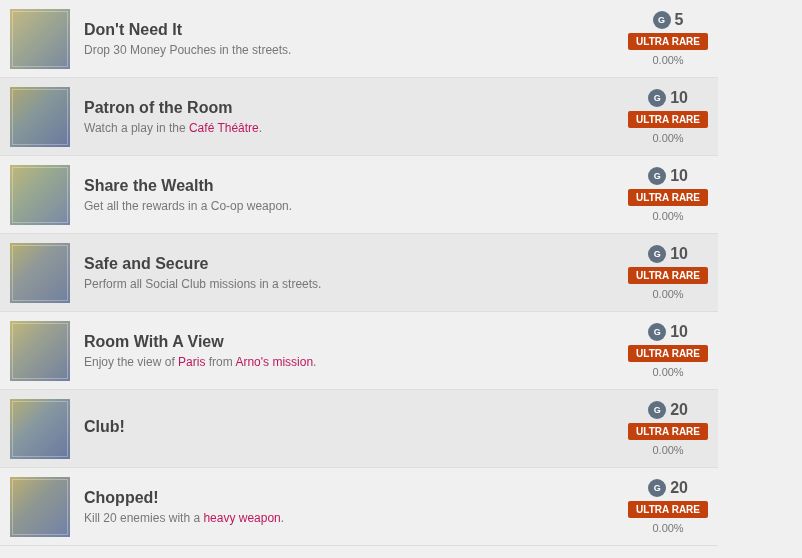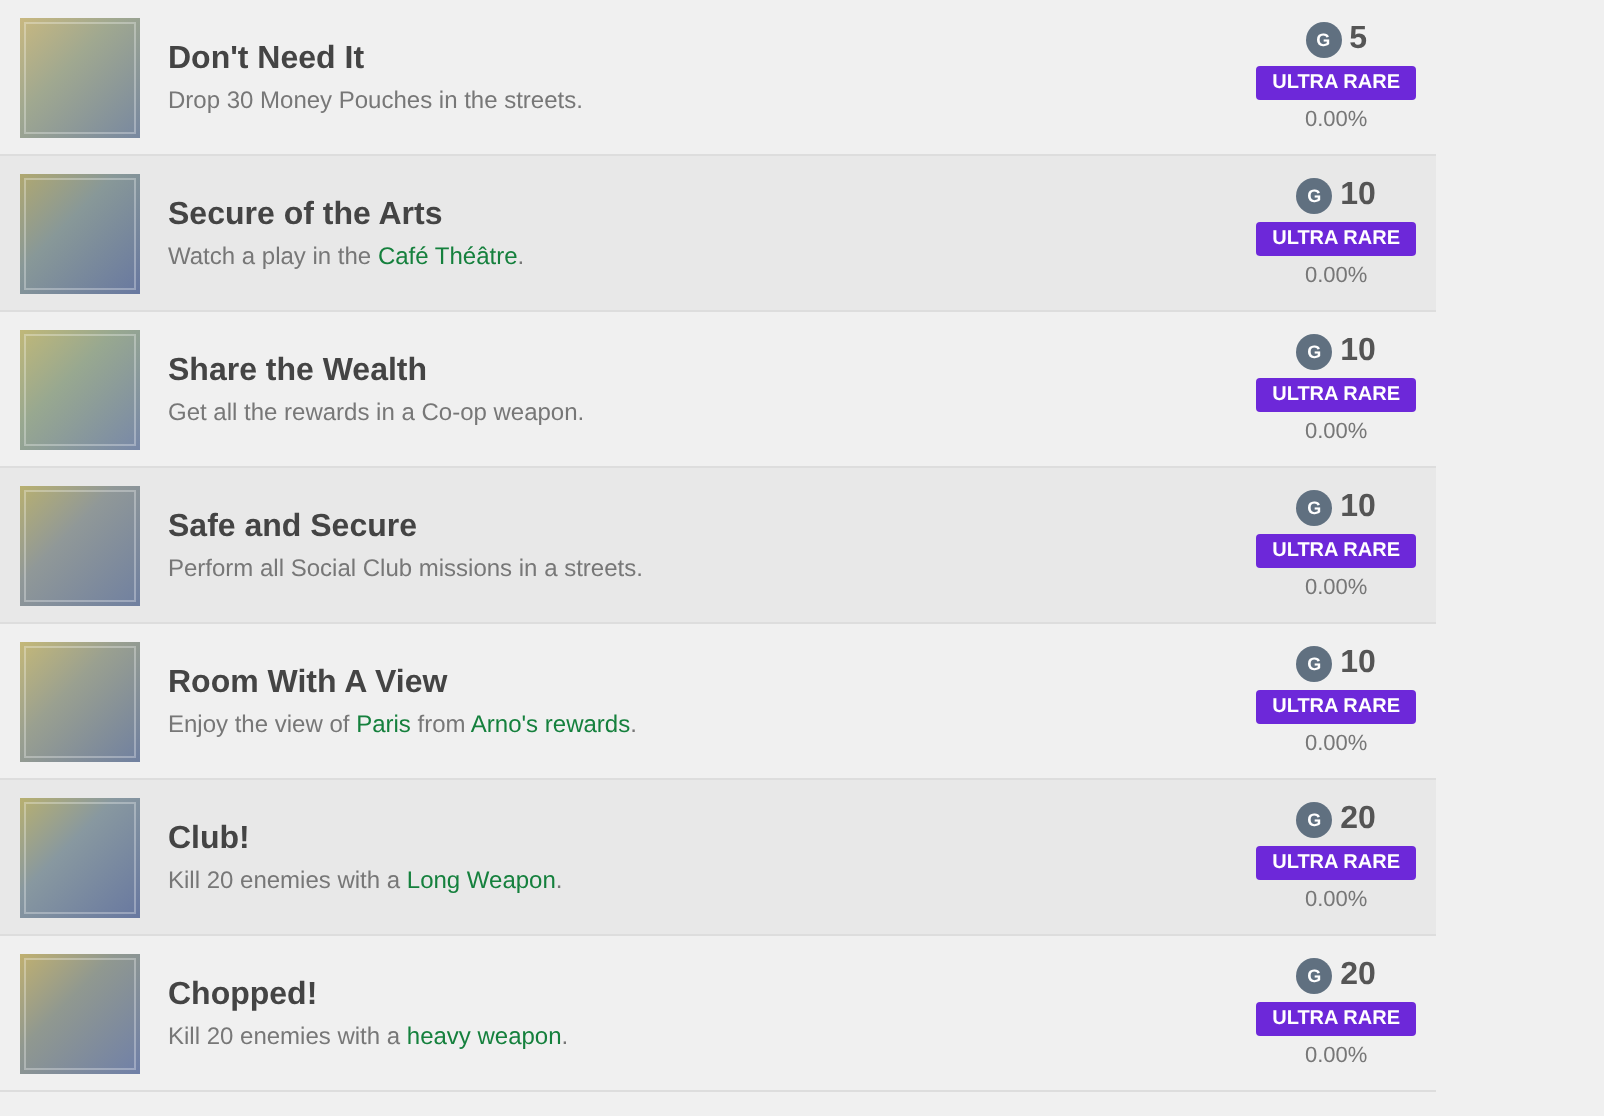--- a/index.html
+++ b/index.html
@@ -69,21 +69,21 @@
       margin-bottom: 4px;
     }
 
     .achievement-desc {
       font-size: 12px;
       color: #777;
     }
 
     .achievement-desc a,
     .achievement-desc .highlight {
-      color: #15803d;
+      color: #be185d;
       text-decoration: none;
     }
 
     .achievement-right {
       display: flex;
       flex-direction: column;
       align-items: center;
       gap: 4px;
       flex-shrink: 0;
       margin-left: 10px;
@@ -108,21 +108,21 @@
       font-weight: bold;
     }
 
     .points-value {
       font-size: 16px;
       font-weight: bold;
       color: #555;
     }
 
     .rarity-badge {
-      background: #6d28d9;
+      background: #c2410c;
       color: white;
       font-size: 10px;
       font-weight: bold;
       padding: 3px 8px;
       border-radius: 2px;
       text-align: center;
       min-width: 75px;
     }
 
     .rarity-percent {
@@ -150,21 +150,21 @@
       </div>
       <div class="rarity-badge">ULTRA RARE</div>
       <div class="rarity-percent">0.00%</div>
     </div>
   </div>
     <div class="achievement-item">
     <div class="achievement-thumbnail">
       <div class="thumbnail-inner" style="background: linear-gradient(135deg, #b0a870 0%, #889898 40%, #6878a0 100%)"></div>
     </div>
     <div class="achievement-info">
-      <div class="achievement-title">Secure of the Arts</div>
+      <div class="achievement-title">Patron of the Room</div>
       <div class="achievement-desc">Watch a play in the <span class="highlight">Café Théâtre</span>.</div>
     </div>
     <div class="achievement-right">
       <div class="points-badge">
         <div class="g-icon">G</div>
         <span class="points-value">10</span>
       </div>
       <div class="rarity-badge">ULTRA RARE</div>
       <div class="rarity-percent">0.00%</div>
     </div>
@@ -202,38 +202,37 @@
       <div class="rarity-badge">ULTRA RARE</div>
       <div class="rarity-percent">0.00%</div>
     </div>
   </div>
     <div class="achievement-item">
     <div class="achievement-thumbnail">
       <div class="thumbnail-inner" style="background: linear-gradient(135deg, #c4b878 0%, #9aa090 40%, #7080a0 100%)"></div>
     </div>
     <div class="achievement-info">
       <div class="achievement-title">Room With A View</div>
-      <div class="achievement-desc">Enjoy the view of <span class="highlight">Paris</span> from <span class="highlight">Arno's rewards</span>.</div>
+      <div class="achievement-desc">Enjoy the view of <span class="highlight">Paris</span> from <span class="highlight">Arno's mission</span>.</div>
     </div>
     <div class="achievement-right">
       <div class="points-badge">
         <div class="g-icon">G</div>
         <span class="points-value">10</span>
       </div>
       <div class="rarity-badge">ULTRA RARE</div>
       <div class="rarity-percent">0.00%</div>
     </div>
   </div>
     <div class="achievement-item">
     <div class="achievement-thumbnail">
       <div class="thumbnail-inner" style="background: linear-gradient(135deg, #b8b070 0%, #8898a0 40%, #6878a0 100%)"></div>
     </div>
     <div class="achievement-info">
       <div class="achievement-title">Club!</div>
-      <div class="achievement-desc">Kill 20 enemies with a <span class="highlight">Long Weapon</span>.</div>
     </div>
     <div class="achievement-right">
       <div class="points-badge">
         <div class="g-icon">G</div>
         <span class="points-value">20</span>
       </div>
       <div class="rarity-badge">ULTRA RARE</div>
       <div class="rarity-percent">0.00%</div>
     </div>
   </div>

